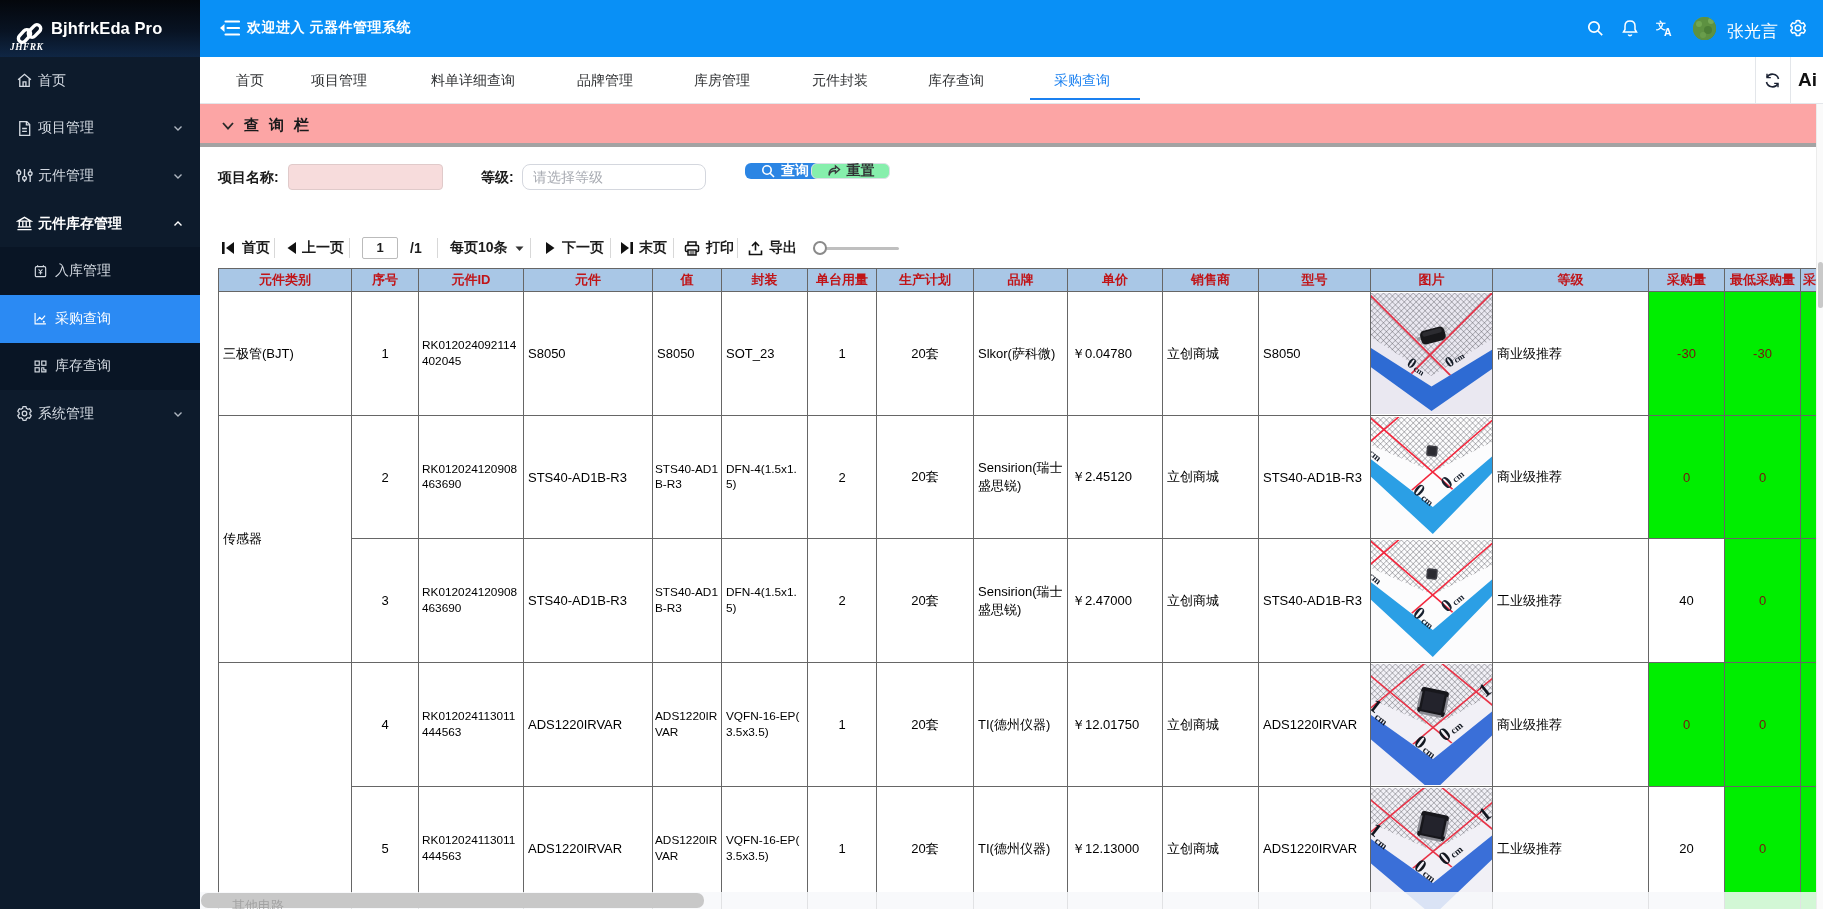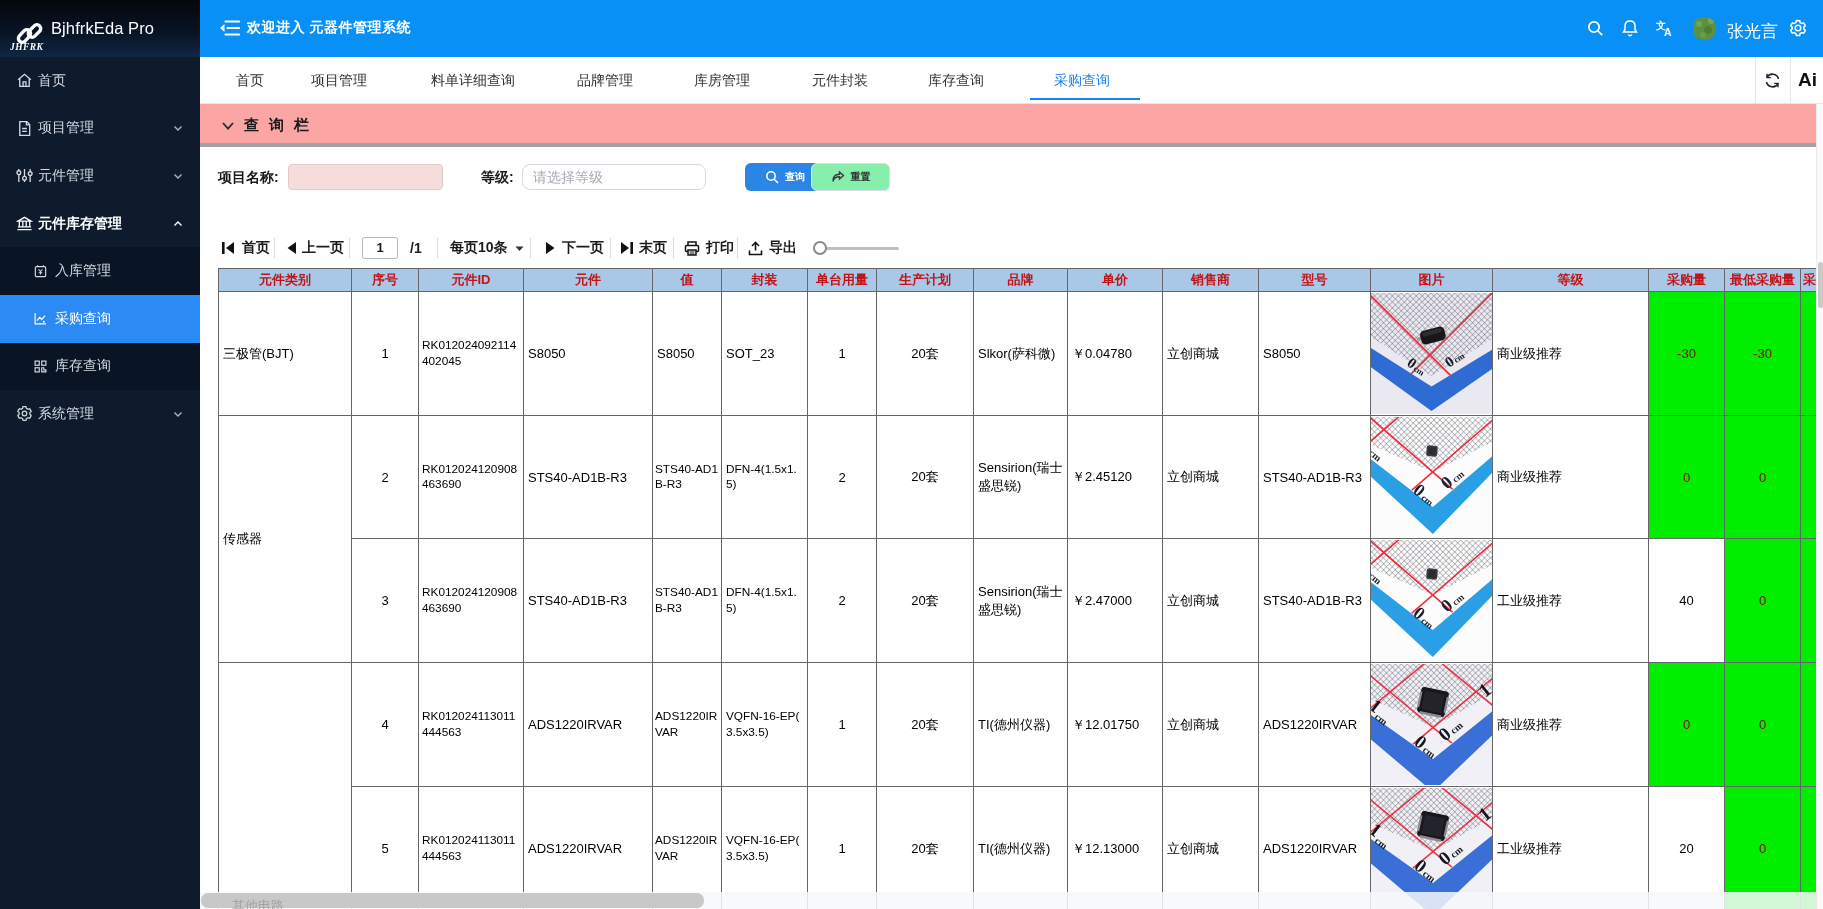--- a/index.html
+++ b/index.html
@@ -3,21 +3,21 @@
 <meta charset="utf-8">
 <style>
 *{margin:0;padding:0;box-sizing:border-box;}
 html,body{width:1823px;height:909px;overflow:hidden;font-family:"Liberation Sans",sans-serif;background:#fff;}
 #page{position:relative;width:1823px;height:909px;overflow:hidden;}
 
 
 #sidebar{position:absolute;left:0;top:0;width:200px;height:909px;background:#0d1b2c;z-index:5;}
 #logo{position:absolute;left:0;top:0;width:200px;height:57px;background:linear-gradient(180deg,#04070c 0%,#081323 55%,#0f2644 100%);display:flex;align-items:center;}
 #logo .mark{margin-left:8px;width:40px;height:44px;margin-top:4px;}
-#logo .lname{color:#fff;font-size:16.5px;font-weight:normal;margin-left:3px;letter-spacing:.1px;}
+#logo .lname{color:#fff;font-size:16.5px;font-weight:bold;margin-left:3px;letter-spacing:.1px;}
 .menu{position:absolute;top:57px;left:0;width:200px;}
 .mi{height:47.6px;display:flex;align-items:center;color:#d4dae2;font-size:14px;position:relative;}
 .mi .ic{width:17px;height:17px;margin-left:16px;margin-right:5px;flex:0 0 auto;}
 .mi .ar{position:absolute;right:16px;top:50%;margin-top:-6px;width:12px;height:12px;}
 .sub{background:#091525;}
 .sub .mi .ic{margin-left:33px;width:15px;height:15px;margin-right:7px;}
 .mi.active{background:#2b8af3;color:#fff;}
 
 #topbar{position:absolute;left:200px;top:0;width:1623px;height:57px;background:#0990f6;color:#fff;}
 #collapse{position:absolute;left:18px;top:18px;width:22px;height:20px;}
@@ -36,21 +36,21 @@
 #tbai{position:absolute;left:1598px;top:0;line-height:46px;font-size:19px;font-weight:bold;color:#111;}
 
 #querybar{position:absolute;left:200px;top:104px;width:1616px;height:43px;background:#fca5a5;border-bottom:4px solid #a3a3a3;}
 #qchev{position:absolute;left:21px;top:15px;width:14px;height:14px;}
 #qtitle{position:absolute;left:44px;top:12px;font-size:15px;font-weight:bold;color:#18191b;letter-spacing:10px;}
 
 #formrow{position:absolute;left:200px;top:147px;width:1616px;height:80px;background:#fff;}
 #formrow .lab{position:absolute;top:22px;font-size:14px;font-weight:bold;color:#1a1a1a;}
 #inp1{position:absolute;left:88px;top:17px;width:155px;height:26px;background:#f7dcdc;border:1px solid #e0caca;border-radius:4px;}
 #inp2{position:absolute;left:322px;top:17px;width:184px;height:26px;background:#fff;border:1px solid #d4d7de;border-radius:8px;color:#a8abb2;font-size:14px;line-height:24px;padding-left:10px;}
-.btn{position:absolute;top:16px;height:28px;border-radius:6px;font-size:10px;display:flex;align-items:center;justify-content:center;}
+.btn{position:absolute;top:16px;height:16px;border-radius:6px;font-size:14px;display:flex;align-items:center;justify-content:center;}
 #btnq{left:545px;width:80px;background:#2b85e4;color:#fff;font-weight:bold;}
 #btnr{left:611px;width:79px;background:#86efac;border:1px solid #dcdfe6;color:#323335;font-weight:bold;}
 .btn svg{margin-right:6px;}
 
 #toolbar{position:absolute;left:200px;top:228px;width:1616px;height:40px;background:#fff;font-size:14px;font-weight:bold;color:#1c1c1c;}
 .ti{position:absolute;top:0;height:40px;display:flex;align-items:center;}
 .tdiv{position:absolute;top:10px;width:1px;height:20px;background:#d8d8d8;}
 #pginp{position:absolute;left:162px;top:9px;width:36px;height:22px;border:1px solid #bbb;border-radius:2px;text-align:center;font-size:13px;line-height:20px;font-weight:bold;}
 #slider{position:absolute;left:613px;top:19px;width:86px;height:3px;background:#bfbfbf;border-radius:2px;}
 #sknob{position:absolute;left:613px;top:13px;width:14px;height:14px;border-radius:50%;background:#fff;border:2px solid #8a8a8a;}

